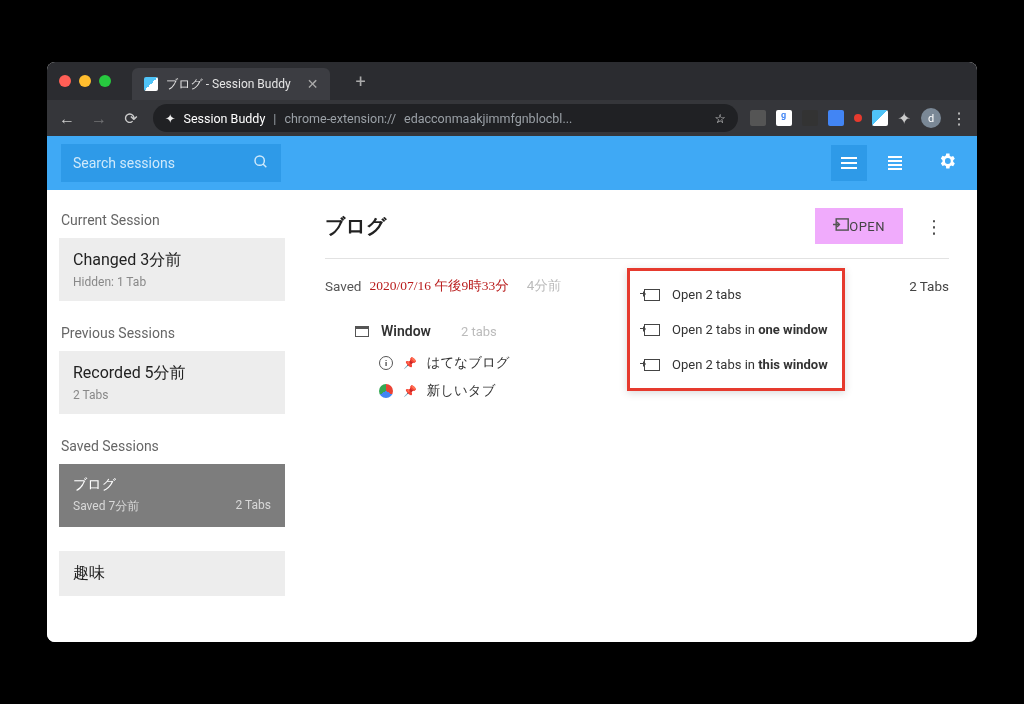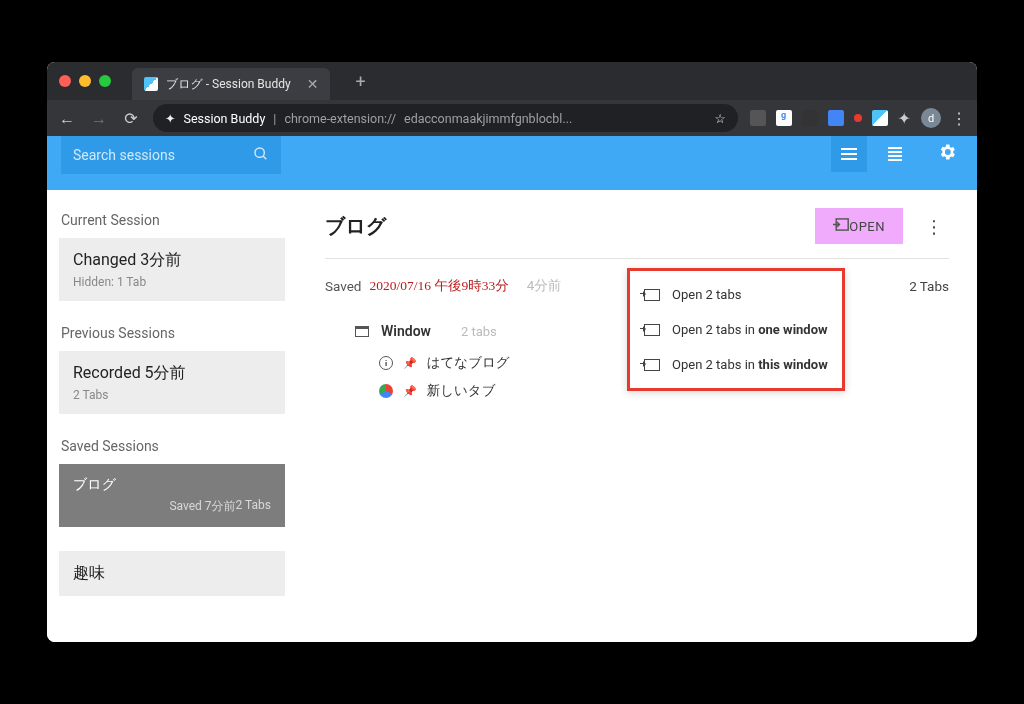--- a/index.html
+++ b/index.html
@@ -22,42 +22,42 @@
 .nav-btn { color: #ccc; font-size: 16px; cursor: pointer; width: 20px; text-align: center; }
 .addr { display: flex; align-items: center; gap: 8px; flex: 1; height: 28px; background: #202124; border-radius: 14px; padding: 0 12px; font-size: 12.5px; color: #eee; overflow: hidden; }
 .addr-ext { color: #9aa0a6; }
 .addr-star { margin-left: auto; }
 .ext-icons { display: flex; gap: 10px; align-items: center; }
 .ext-icon { width: 16px; height: 16px; border-radius: 2px; display: inline-block; }
 .avatar { width: 20px; height: 20px; border-radius: 50%; background:#7a8896; color:#fff; font-size:11px; display:flex; align-items:center; justify-content:center; }
 .dots-v { color: #ccc; cursor: pointer; }
 
 
-.app-header { background: #3fa9f5; height: 54px; display: flex; align-items: flex-start; padding: 0 14px; gap: 12px; }
+.app-header { background: #3fa9f5; height: 54px; display: flex; align-items: center; padding: 0 14px; gap: 12px; }
 .search-box { display: flex; align-items: center; background: #2e9ae8; height: 38px; width: 220px; padding: 0 12px; color: #cfe9fb; font-size: 14px; }
 .search-box input { background: transparent; border: none; outline: none; flex: 1; color: #fff; font-size: 14px; }
 .search-box input::placeholder { color: #cfe9fb; }
 .search-ic { color: #cfe9fb; }
 .header-right { margin-left: auto; display: flex; align-items: center; gap: 10px; }
 .view-btn { width: 36px; height: 36px; display: flex; align-items: center; justify-content: center; cursor: pointer; }
 .view-btn.active { background: #2e9ae8; }
 .hamb { display:flex; flex-direction:column; gap:3px; }
 .hamb span { width:16px; height:2px; background:#fff; }
 .gear { color:#fff; font-size:18px; cursor:pointer; margin-left:14px; margin-right:6px; }
 
 
 .main { display: flex; flex: 1; overflow: hidden; }
 .sidebar { width: 250px; background: #fff; padding: 22px 12px; overflow-y: auto; }
 .side-title { color: #666; font-size: 14px; font-weight: 400; margin-bottom: 10px; padding-left: 2px; }
 .side-card { background: #ededed; padding: 12px 14px; margin-bottom: 24px; }
 .side-card .card-title { font-size: 16px; color: #222; margin-bottom: 4px; }
 .side-card .card-sub { font-size: 12px; color: #888; }
 .side-card.selected { background: #7d7d7d; color: #fff; }
 .side-card.selected .card-title { color: #fff; font-size: 14px; }
-.side-card.selected .card-sub { color: #d8d8d8; display:flex; justify-content:flex-end; }
+.side-card.selected .card-sub { color: #d8d8d8; display:flex; justify-content:space-between; }
 .side-card.cut { margin-bottom: 0; padding-bottom: 8px; }
 
 
 .content { flex: 1; padding: 18px 28px; position: relative; overflow: hidden; }
 .content-top { display: flex; align-items: center; justify-content: space-between; margin-bottom: 14px; }
 .content-title { font-size: 20px; font-weight: 600; color: #222; }
 .open-btn { display: flex; align-items: center; gap: 0; background: #f0abfc; padding: 10px 18px; font-size: 13px; color: #444; cursor: pointer; letter-spacing: 0.5px; }
 .more-btn { color: #444; cursor: pointer; padding: 6px; font-size: 18px; margin-left: 16px; }
 .top-right { display:flex; align-items:center; }
 .divider { height:1px; background:#e2e2e2; margin-bottom: 18px; }

